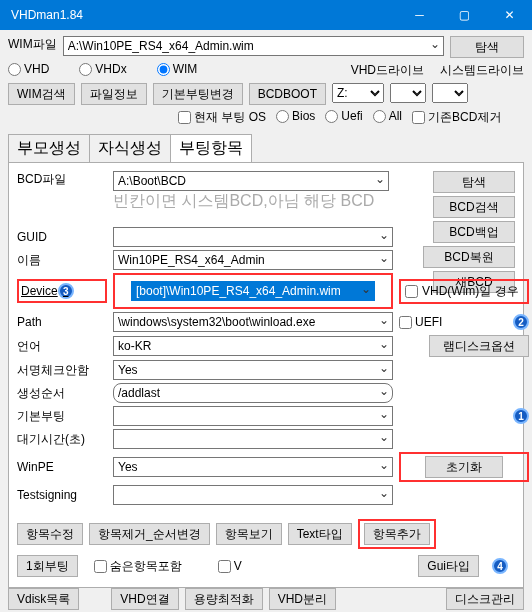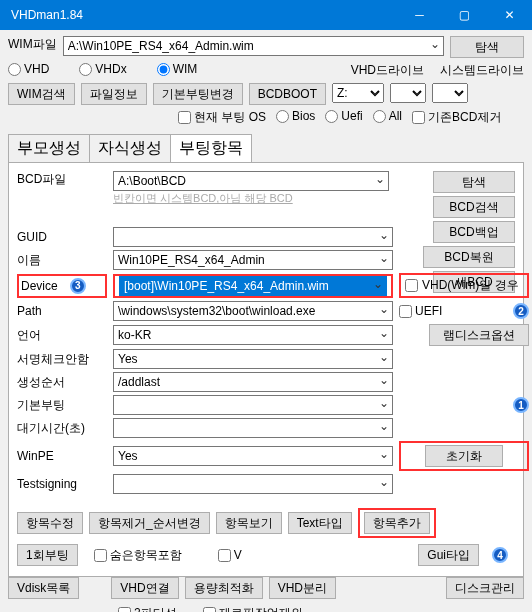--- a/index.html
+++ b/index.html
@@ -27,24 +27,24 @@
 
 
 .tabs { margin-top: 8px; }
 .tabstrip { display: flex; font-size: 16px; }
 .tab { padding: 3px 8px; border: 1px solid #adadad; border-bottom: none; background: #f0f0f0; cursor: pointer; margin-right: -1px; }
 .tab.active { background: #fff; position: relative; z-index: 2; }
 .tabbody { border: 1px solid #adadad; background: #fff; padding: 8px 8px 10px 8px; position: relative; }
 
 .grid { display: grid; grid-template-columns: 90px 280px 130px; gap: 3px 6px; align-items: center; font-size: 12px; }
 .grid .lbl { white-space: nowrap; }
-.placeholder { color: #aaa; font-size: 11px; text-decoration: underline; }
-
-
-.devhl { display:flex; align-items:center; gap:12px; border:2px solid #ff3030; padding:0 2px; height:24px; }
+.placeholder { color: #aaa; font-size: 16px; }
+
+
+.devhl { display:flex; align-items:center; gap:0; border:2px solid #ff3030; padding:0 2px; height:24px;text-decoration:underline; }
 .rightred { border:2px solid #ff3030; padding:2px 4px; display:flex; align-items:center; gap:4px;justify-content:center; }
 
 
 .badge { display:inline-flex; align-items:center; justify-content:center; width:16px; height:16px; border-radius:50%; background:#155cc2; border:2px solid #7ab6ff; color:#fff; font-size:10px; font-weight:bold; }
 
 
 .brow { display:flex; gap:6px; margin-top:6px; font-size:12px; align-items:center; }
 .brow .btn { flex: none; }
 .spacer { flex:1; }
 
@@ -154,21 +154,21 @@
         <span></span>
 
         <span class="lbl">이름</span>
         <span class="combo-wrap"><input class="combo" style="width: 100%;" value="Win10PE_RS4_x64_Admin"></span>
         <span></span>
 
         <div class="devhl">
           <span class="lbl">Device</span>
           <span class="badge">3</span>
         </div>
-        <div class="devhl" style="padding:4px">
+        <div class="devhl" style="padding:16px">
           <span class="combo-wrap" style="width:100%"><input class="combo" style="width: 100%; background: rgb(0, 120, 215); color: rgb(255, 255, 255); border: 1px solid rgb(0, 120, 215);" value="[boot]\Win10PE_RS4_x64_Admin.wim"></span>
         </div>
         <div class="rightred" style="justify-content:flex-start">
           <input type="checkbox" style="">
           <span class="lbl">VHD(Wim)일 경우</span>
         </div>
 
         <span class="lbl">Path</span>
         <span class="combo-wrap"><input class="combo" style="width: 100%;" value="\windows\system32\boot\winload.exe"></span>
         <div style="display:flex;justify-content:space-between;align-items:center">
@@ -183,21 +183,21 @@
         <span class="combo-wrap"><input class="combo" style="width: 100%;" value="ko-KR"></span>
         <div style="display:flex;justify-content:flex-end">
             <button class="btn" style="width:100px">램디스크옵션</button>
           </div>
 
         <span class="lbl">서명체크안함</span>
         <span class="combo-wrap"><input class="combo" style="width: 100%;" value="Yes"></span>
         <span></span>
 
         <span class="lbl">생성순서</span>
-        <span class="combo-wrap"><input class="combo" style="width: 100%;" value="/addlast"></span>
+        <span class="combo-wrap"><input class="combo" style="width: 100%; border-radius: 8px;" value="/addlast"></span>
         <span></span>
 
         <span class="lbl">기본부팅</span>
         <span class="combo-wrap"><input class="combo" style="width: 100%;"></span>
         <div style="display:flex;justify-content:flex-end">
             <span class="badge">1</span>
           </div>
 
         <span class="lbl">대기시간(초)</span>
         <span class="combo-wrap"><input class="combo" style="width: 100%;"></span>

